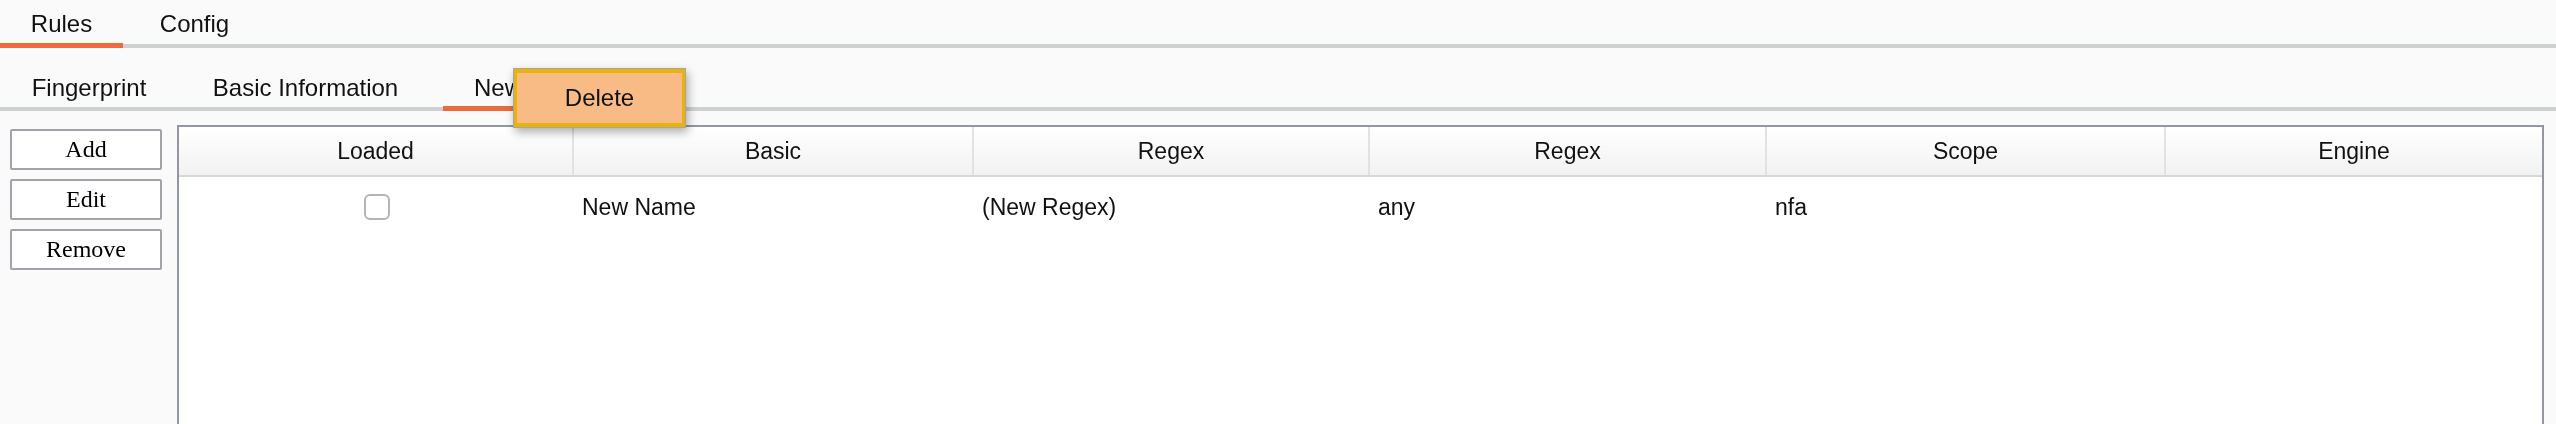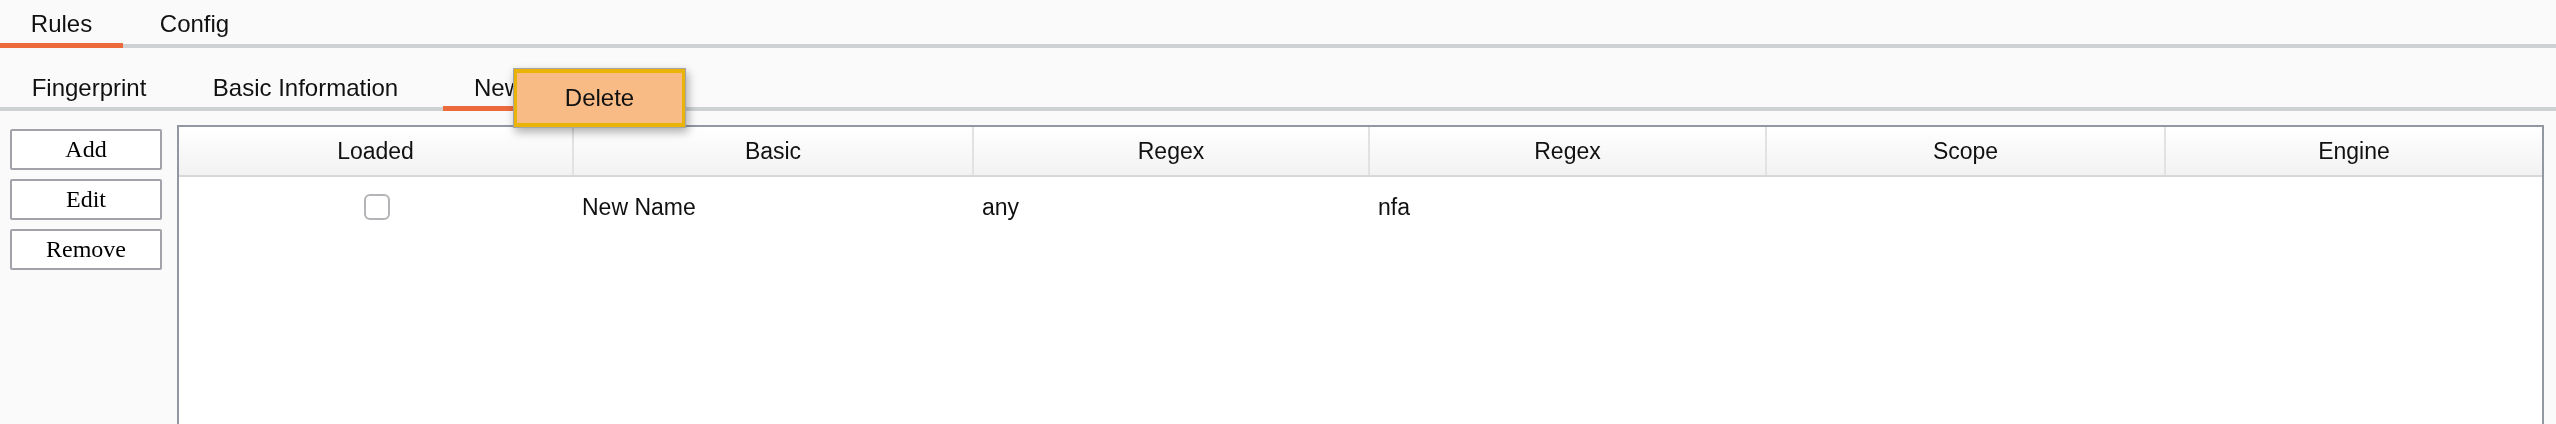--- a/index.html
+++ b/index.html
@@ -152,16 +152,17 @@
     <div class="header-cell">Regex</div>
     <div class="header-cell">Scope</div>
     <div class="header-cell">Engine</div>
   </div>
 
   <div class="table-row grid-cols">
     <div class="body-cell cell-loaded">
       <div class="checkbox"></div>
     </div>
     <div class="body-cell">New Name</div>
+    <div class="body-cell">(New Regex)</div>
     <div class="body-cell">any</div>
     <div class="body-cell">nfa</div>
   </div>
 </div>
 
 </body></html>

